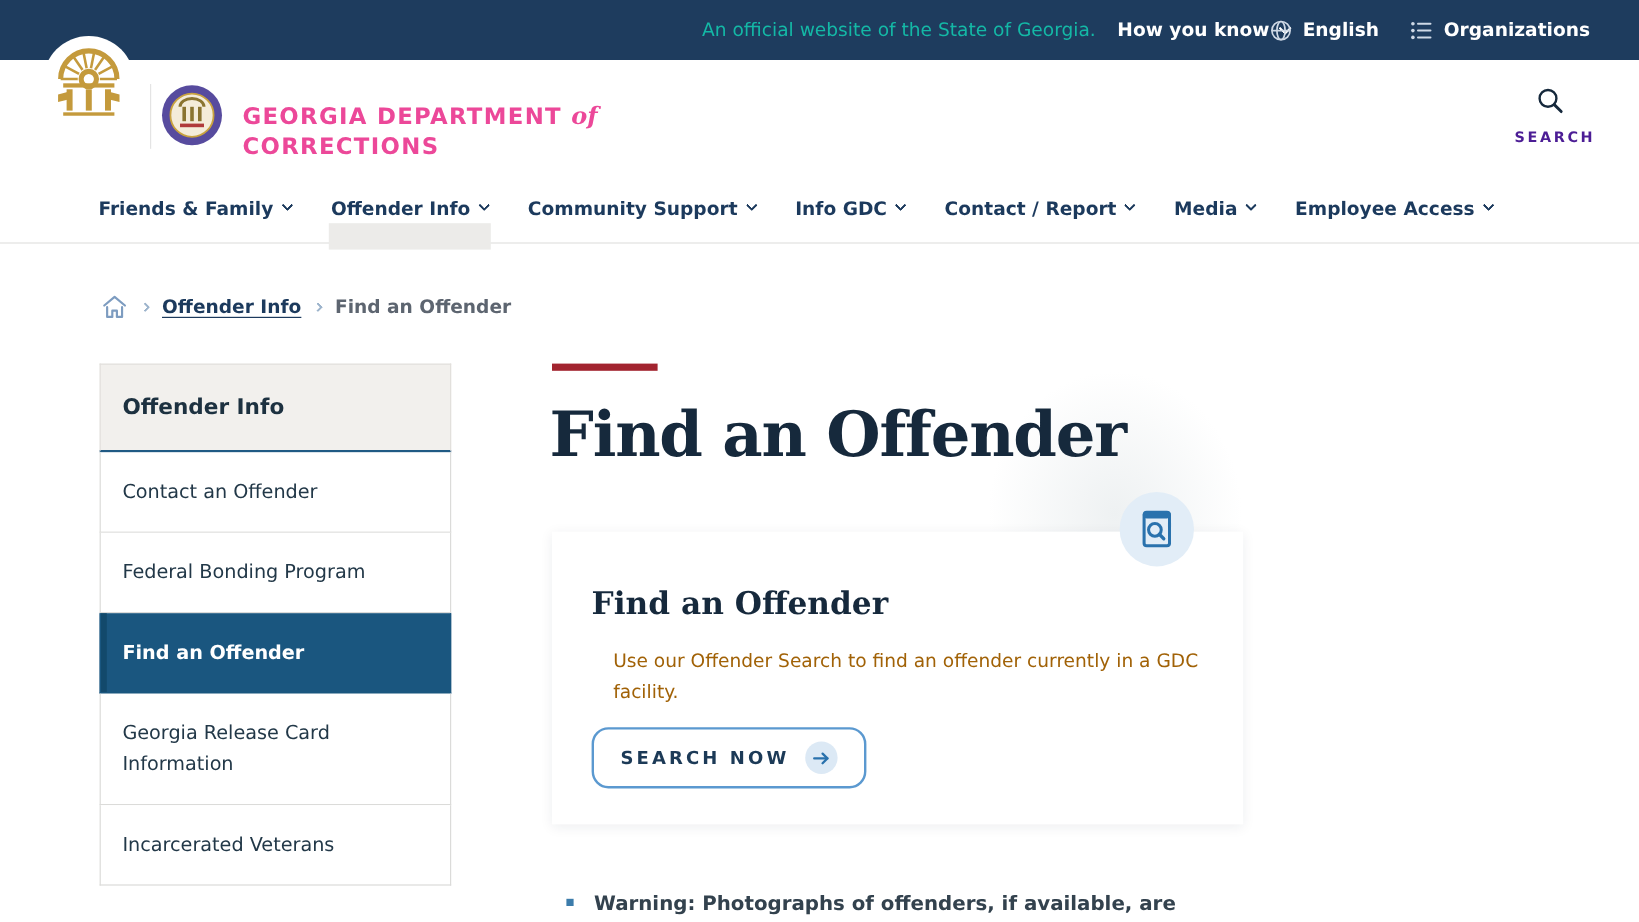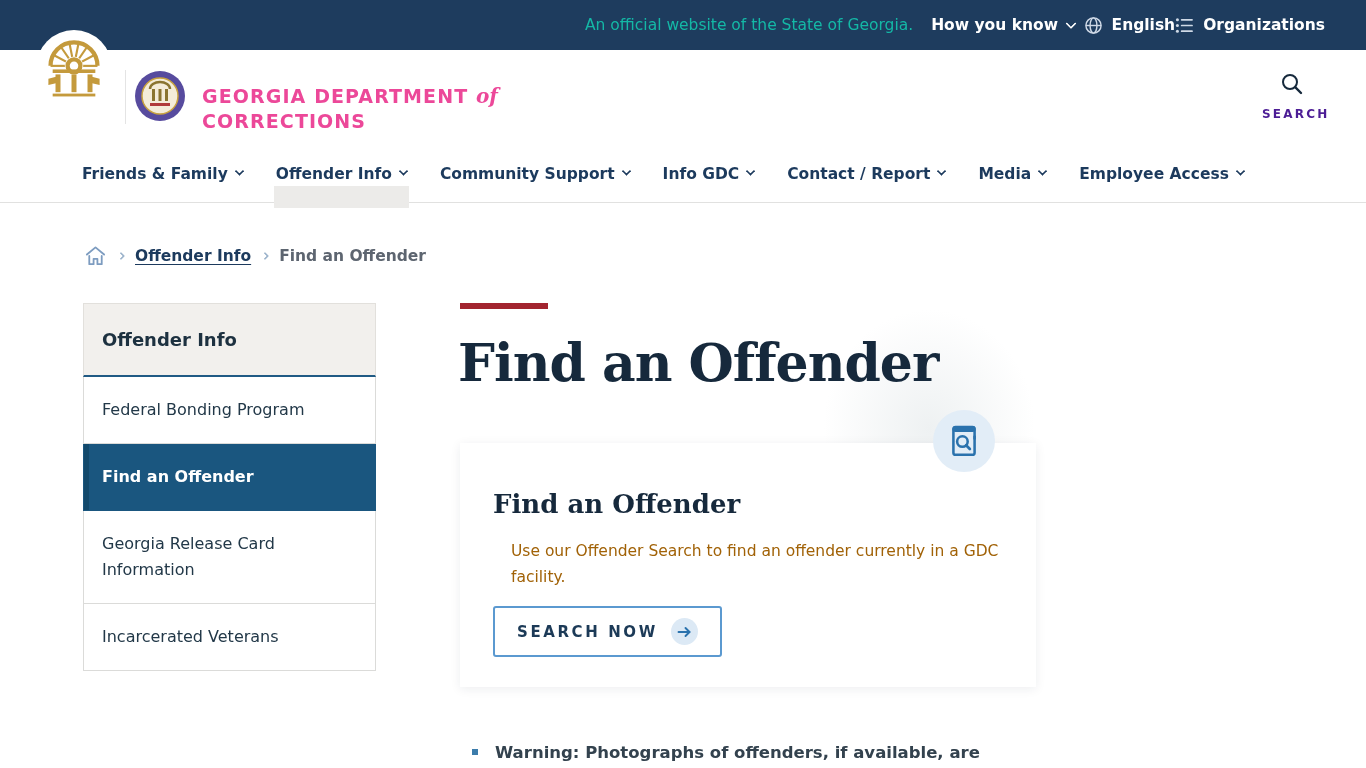--- a/index.html
+++ b/index.html
@@ -5,21 +5,21 @@
   * { margin:0; padding:0; box-sizing:border-box; }
   html,body { width:1366px; height:768px; overflow:hidden; background:#fff;
               font-family:"DejaVu Sans","Liberation Sans",sans-serif; }
   #page { position:relative; width:1366px; height:768px; overflow:hidden; background:#fff; }
 
   
   .topbar { position:absolute; left:0; top:0; width:1366px; height:50px; background:#1e3c5e; z-index:5; }
   .topbar-center { position:absolute; left:585px; top:0; height:50px; display:flex; align-items:center; gap:18px; }
   .official-text { color:#14b8a6; font-size:15.5px; }
   .howknow { display:flex; align-items:center; color:#fff; font-size:15.5px; font-weight:bold; cursor:pointer; }
-  .topbar-right { position:absolute; right:41px; top:0; height:50px; display:flex; align-items:center; }
+  .topbar-right { position:absolute; right:41px; top:0; height:50px; display:flex; align-items:center; gap:26px; }
   .tb-item { display:flex; align-items:center; gap:9px; color:#fff; font-size:15.5px; font-weight:bold; cursor:pointer; }
   .chv { display:inline-block; width:7px; height:7px; border-right:2px solid currentColor;
          border-bottom:2px solid currentColor; transform:rotate(45deg) translate(-1px,-1px);
          margin-left:9px; border-radius:1px; }
   .chv.big { width:8px; height:8px; }
 
   
   .header { position:absolute; left:0; top:50px; width:1366px; height:96px; background:#fff; }
   .logo-circle { position:absolute; left:36px; top:-20px; width:76px; height:76px; background:#fff;
                  border-radius:50%; z-index:6; display:flex; align-items:center; justify-content:center; }
@@ -67,21 +67,21 @@
   .page-title { position:absolute; left:458px; top:332px; font-family:"DejaVu Serif","Liberation Serif",serif;
                 font-weight:bold; font-size:52px; letter-spacing:-1px; color:#16293c; }
   .card { position:absolute; left:460px; top:443px; width:576px; height:244px; background:#fff;
           box-shadow:0 2px 10px rgba(20,40,60,0.08); }
   .card-icon { position:absolute; left:933px; top:410px; width:62px; height:62px; background:#e2edf7;
                border-radius:50%; display:flex; align-items:center; justify-content:center; z-index:2; }
   .card-title { position:absolute; left:493px; top:489px; font-family:"DejaVu Serif","Liberation Serif",serif;
                 font-weight:bold; font-size:26px; color:#16293c; }
   .card-body { position:absolute; left:493px; top:538px; width:500px; color:#a16207; font-size:15.5px; line-height:26px;margin-left:18px; }
   .search-now { position:absolute; left:493px; top:606px; height:51px; display:inline-flex; align-items:center;
-                gap:13px; padding:0 22px; background:#fff; border:2px solid #5b99d0; border-radius:3px;
+                gap:13px; padding:0 22px; background:#fff; border:2px solid #5b99d0; border-radius:14px;
                 cursor:pointer; }
   .search-now .lbl { color:#1c3a57; font-size:15px; font-weight:600; letter-spacing:2.6px; }
   .arrow-circle { width:27px; height:27px; border-radius:50%; background:#dce9f5; display:flex;
                   align-items:center; justify-content:center; }
   .warning-row { position:absolute; left:472px; top:740px; display:flex; align-items:flex-start; gap:17px; }
   .bullet-sq { width:6px; height:6px; background:#3c7cab; margin-top:9px; flex:none; }
   .warning-text { color:#33424e; font-size:16.5px; font-weight:bold; line-height:26px; width:560px; }
 </style>
 </head>
 <body>
@@ -217,20 +217,23 @@
     </svg>
     <span class="bc-sep"></span>
     <span class="bc-link">Offender Info</span>
     <span class="bc-sep"></span>
     <span class="bc-current">Find an Offender</span>
   </div>
 
   <div class="sidebar">
     <div class="sb-head">Offender Info</div>
     <div class="sb-item">
+      <span>Contact an Offender</span>
+    </div>
+    <div class="sb-item">
       <span>Federal Bonding Program</span>
     </div>
     <div class="sb-item active">
       <span>Find an Offender</span>
     </div>
     <div class="sb-item">
       <span>Georgia Release Card Information</span>
     </div>
     <div class="sb-item">
       <span>Incarcerated Veterans</span>

